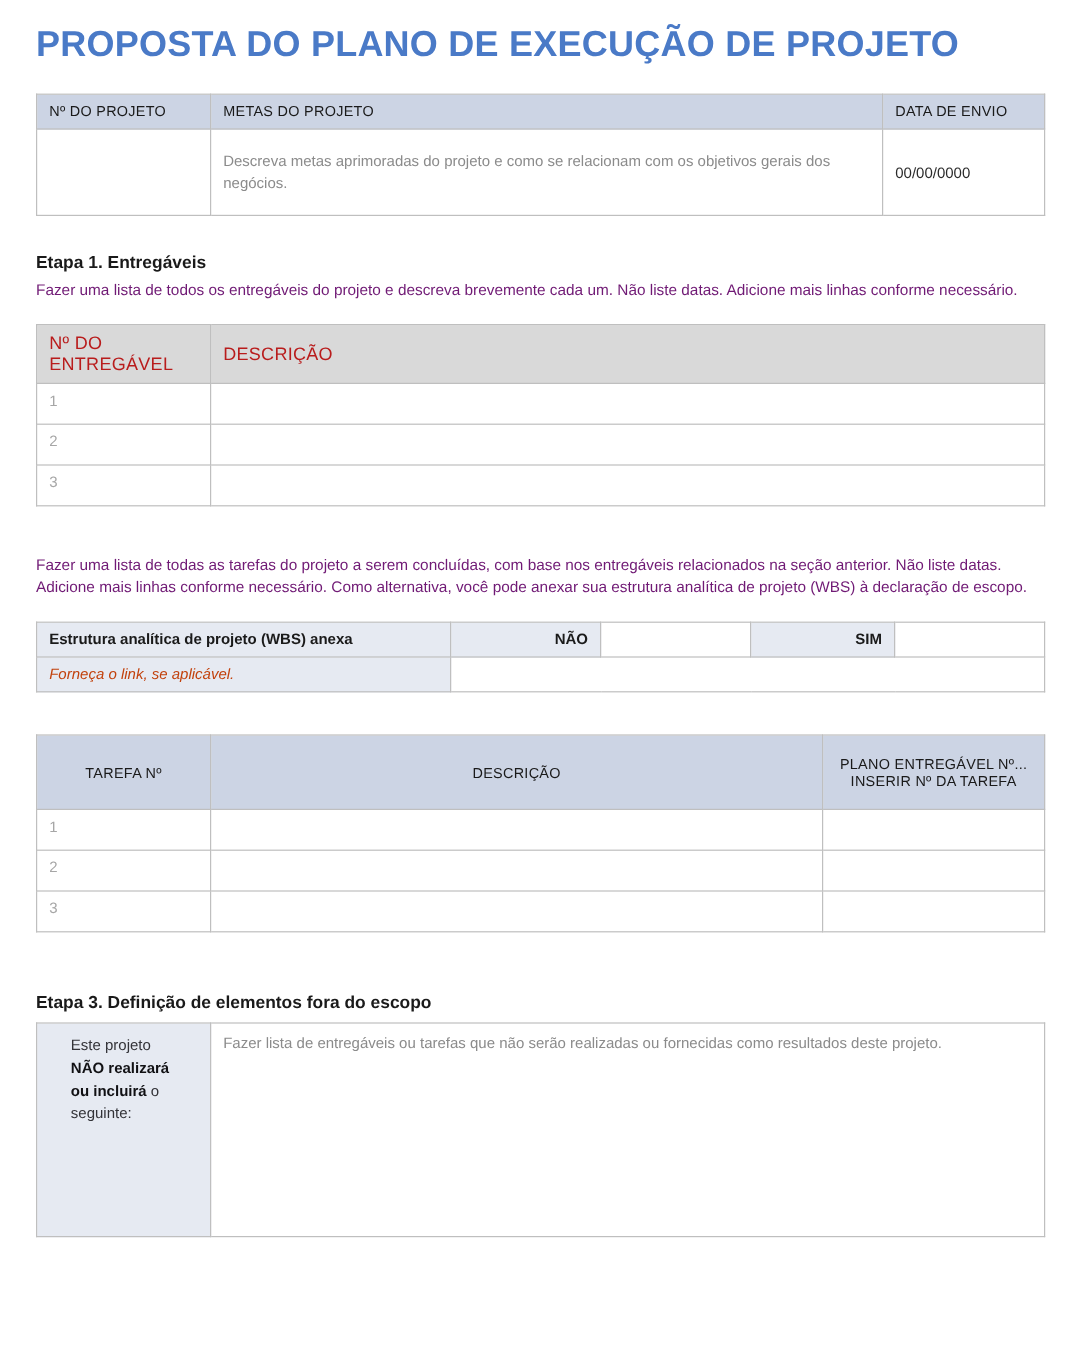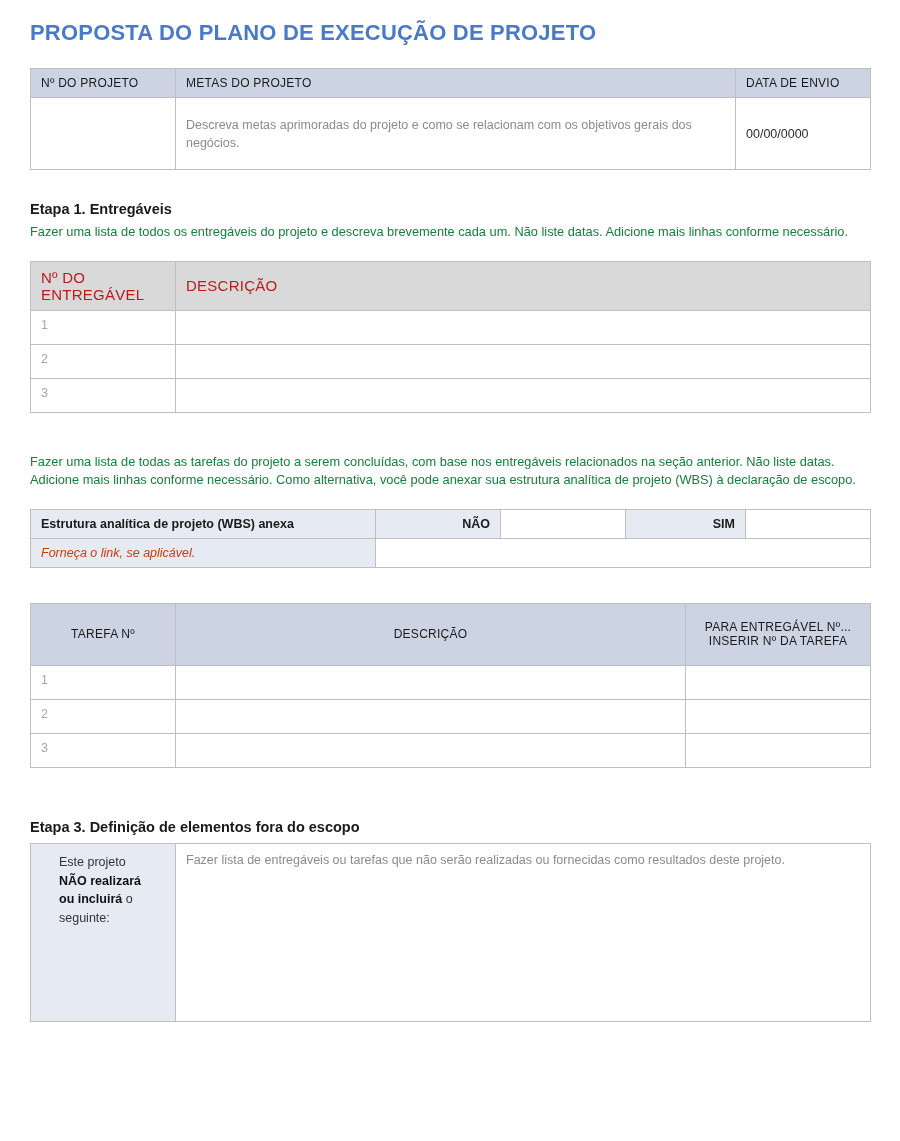--- a/index.html
+++ b/index.html
@@ -22,21 +22,21 @@
     width: 900px;
     height: 1141px;
     padding: 0 30px;
   }
 
   
   .doc-title {
     margin: 0;
     padding-top: 20px;
     padding-bottom: 0;
-    font-size: 22px;
+    font-size: 30px;
     font-weight: bold;
     letter-spacing: 0.2px;
     color: #4a7ac7;
     line-height: 1.2;
   }
 
   
   table.doc-table {
     width: 840px;
     border-collapse: collapse;
@@ -89,21 +89,21 @@
 
   
   .section-heading {
     font-size: 14.5px;
     font-weight: bold;
     color: #1a1a1a;
     margin: 0 0 6px 0;
   }
   .section-desc {
     font-size: 12.8px;
-    color: #15803d;
+    color: #701a75;
     line-height: 1.42;
     margin: 0;
     max-width: 830px;
   }
   .sec-1 { margin-top: 31px; }
   .sec-2 { margin-top: 40px; }
   .sec-3 { margin-top: 51px; }
 
   
   #table-deliverables { margin-top: 19px; }
@@ -259,21 +259,21 @@
     <colgroup>
         <col class="t1">
         <col class="t2">
         <col class="t3">
       </colgroup>
     <thead>
       <tr>
         <td class="hdr-blue ctr">TAREFA Nº</td>
         <td class="hdr-blue ctr">DESCRIÇÃO</td>
         <td class="hdr-blue ctr">
-          <span>PARA ENTREGÁVEL Nº...</span><br>
+          <span>PLANO ENTREGÁVEL Nº...</span><br>
           <span>INSERIR Nº DA TAREFA</span>
         </td>
       </tr>
     </thead>
     <tbody>
       <tr class="body-row">
         <td class="rownum">1</td>
         <td></td>
         <td></td>
       </tr>

